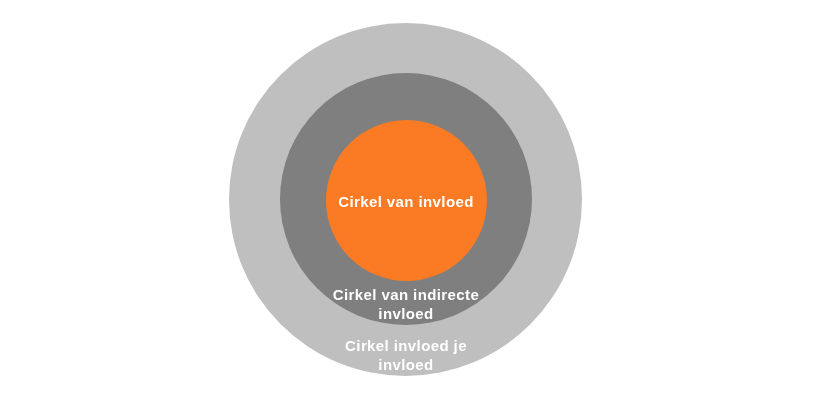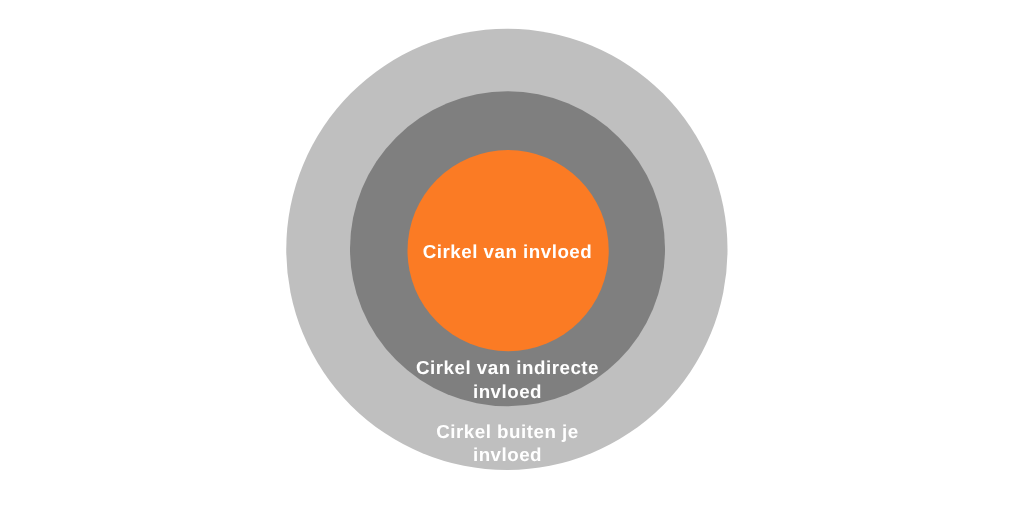--- a/index.html
+++ b/index.html
@@ -69,17 +69,17 @@
   <div class="circle inner" style="background: rgb(251, 123, 36);"></div>
 
   <div class="label inner-label" style="color: rgb(255, 255, 255);">Cirkel van invloed</div>
 
   <div class="label middle-label" style="color: rgb(255, 255, 255); text-align: center;">
     <div>Cirkel van indirecte</div>
     <div>invloed</div>
   </div>
 
   <div class="label outer-label" style="color: rgb(255, 255, 255);">
-    <div>Cirkel buiten je</div>
+    <div>Cirkel invloed je</div>
     <div>invloed</div>
   </div>
 
 </div>
 
 </body></html>

